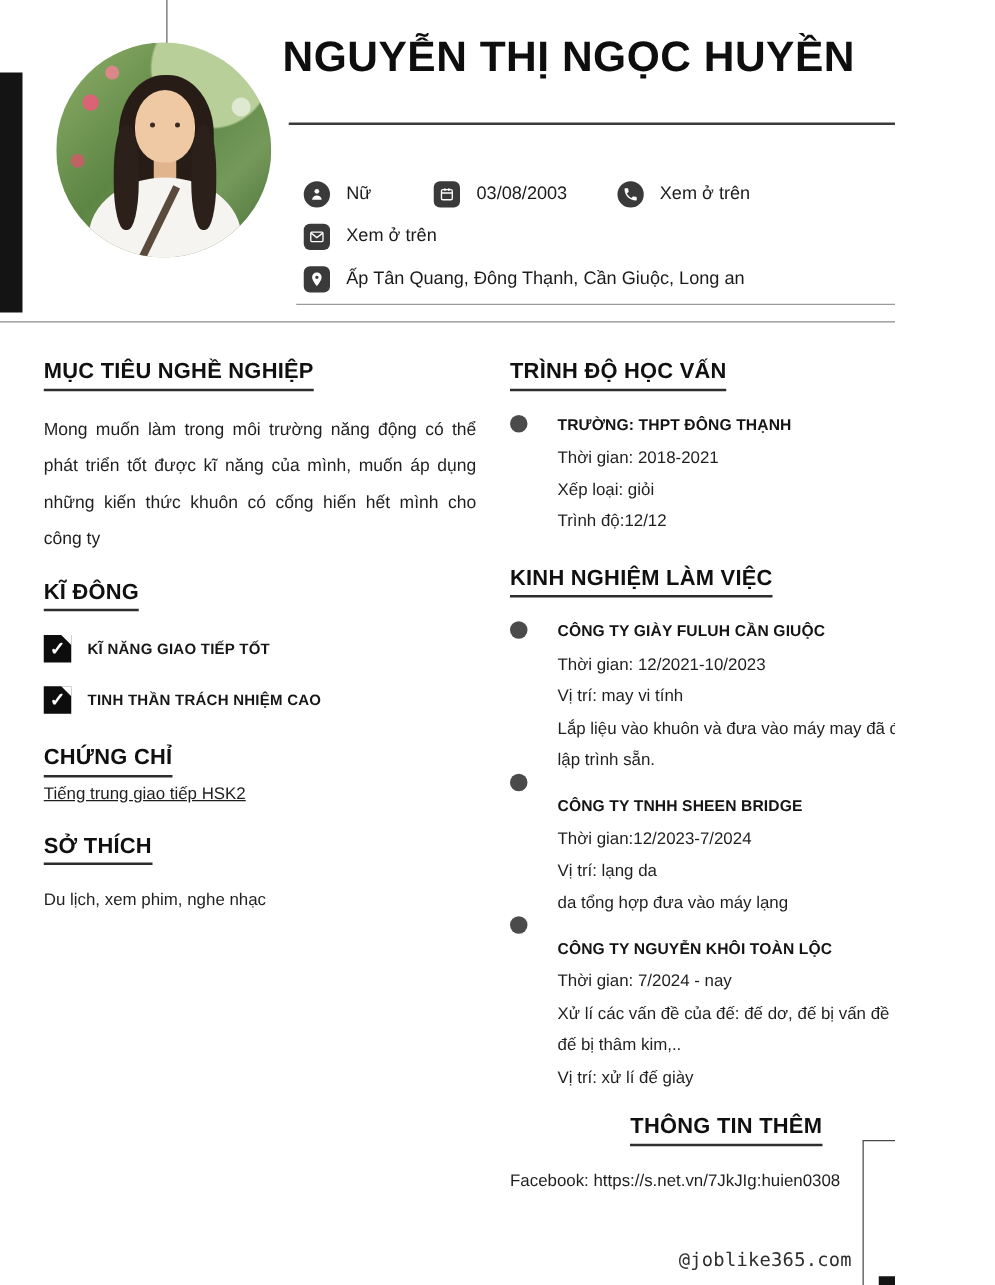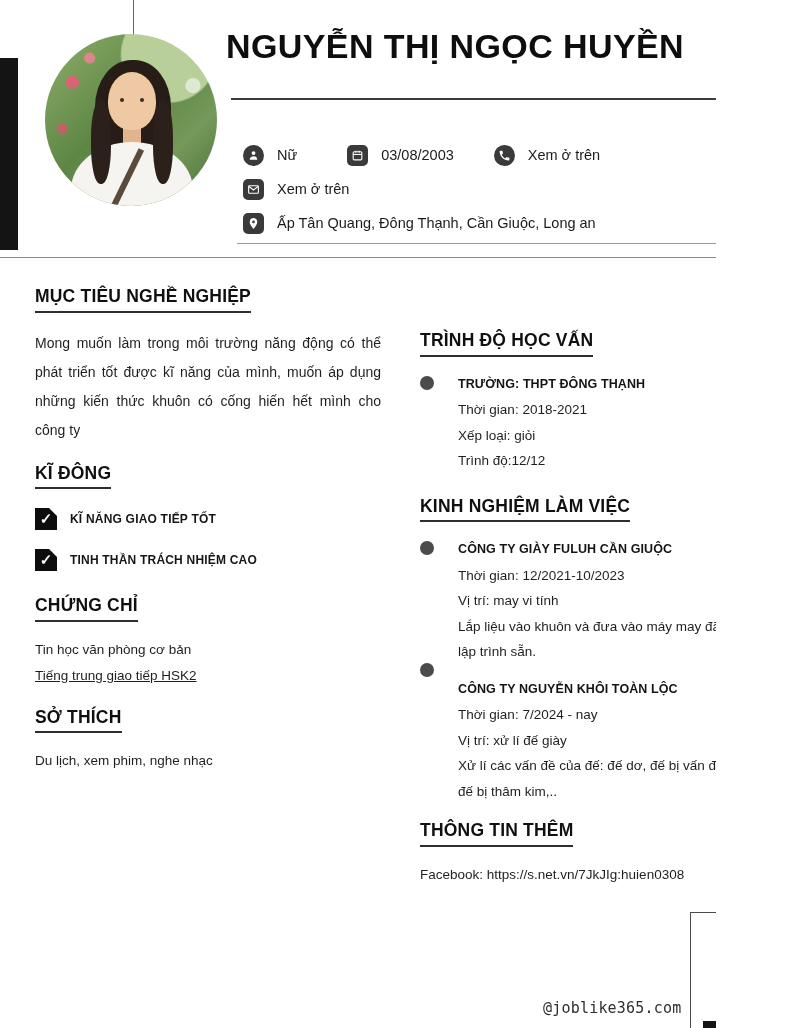--- a/index.html
+++ b/index.html
@@ -52,40 +52,40 @@
   .cicon  { width:21px; height:21px; background:#3a3a3a; border-radius:5px;
             display:flex; align-items:center; justify-content:center; flex:0 0 21px; }
   .cicon.round { border-radius:50%; }
   .cicon svg { width:13px; height:13px; }
 
   .contact-underline { position:absolute; left:237px; top:243px; width:559px; height:1px; background:#9a9a9a; }
   .page-divider      { position:absolute; left:0;     top:257px; width:772px; height:1px; background:#8a8a8a; }
 
   
   .col-left  { position:absolute; left:35px;  top:288px; width:346px; }
-  .col-right { position:absolute; left:420px; top:288px; width:346px;margin-top:44px; }
+  .col-right { position:absolute; left:408px; top:288px; width:346px; }
 
   .sec-head { line-height:1; }
   .sec-title { display:inline-block; font-size:17.5px; font-weight:700; color:#101010;
                letter-spacing:.2px; padding-bottom:5px; border-bottom:2px solid #2e2e2e; }
 
   .objective-body { margin-top:16px; font-size:14px; line-height:29px; text-align:justify; color:#1f1f1f; }
 
   .skill-row { display:flex; align-items:center; gap:13px; margin-top:19px; }
   .checkbox  { position:relative; width:22px; height:22px; background:#0d0d0d; flex:0 0 22px;
                display:flex; align-items:center; justify-content:center;
                color:#fff; font-size:15px; font-weight:700; }
   .checkbox::before { content:""; position:absolute; top:0; right:0; width:0; height:0;
                border-left:8px solid transparent; border-top:8px solid #ffffff; }
   .skill-label { font-size:12px; font-weight:700; letter-spacing:.2px; color:#161616; }
 
   .plain-line { margin-top:15px; font-size:13.5px; line-height:26px; color:#1f1f1f; }
 
   .m20 { margin-top:20px; } .m24 { margin-top:24px; } .m26 { margin-top:26px; }
-  .m18 { margin-top:18px; }
+  .m18 { margin-top:18px;text-align:center; }
 
   .entry { display:flex; gap:24px; margin-top:15px; }
   .entry .bullet { flex:0 0 14px; width:14px; height:14px; border-radius:50%;
                    background:#4b4b4b; margin-top:4px; }
   .entry.raised .bullet { margin-top:-14px; }
   .entry-content { font-size:13.5px; line-height:25.5px; color:#1f1f1f; }
   .entry-heading { font-size:12.5px; font-weight:700; color:#141414; letter-spacing:.1px; }
 
   .watermark { position:absolute; left:543px; top:999px;
                font-family:"DejaVu Sans Mono", monospace; font-size:15px;
@@ -188,21 +188,20 @@
       <span class="skill-label">KĨ NĂNG GIAO TIẾP TỐT</span>
     </div>
     <div class="skill-row">
       <span class="checkbox">✓</span>
       <span class="skill-label">TINH THẦN TRÁCH NHIỆM CAO</span>
     </div>
 
     <div class="sec-head m26">
       <span class="sec-title">CHỨNG CHỈ</span>
     </div>
-    <div class="plain-line">Tin học văn phòng cơ bản</div>
     <div class="plain-line" style="margin-top:0;text-decoration:underline;">Tiếng trung giao tiếp HSK2</div>
 
     <div class="sec-head m20">
       <span class="sec-title">SỞ THÍCH</span>
     </div>
     <div class="plain-line">Du lịch, xem phim, nghe nhạc</div>
 
   </div>
 
   <div class="col-right">
@@ -227,28 +226,37 @@
     <div class="entry">
       <span class="bullet"></span>
       <div class="entry-content">
         <div class="entry-heading">CÔNG TY GIÀY FULUH CẦN GIUỘC</div>
         <div class="entry-line">Thời gian: 12/2021-10/2023</div>
         <div class="entry-line">Vị trí: may vi tính</div>
         <div class="entry-line">Lắp liệu vào khuôn và đưa vào máy may đã được lập trình sẵn.</div>
       </div>
     </div>
 
+    <div class="entry raised" style="margin-top:12px;">
+      <span class="bullet"></span>
+      <div class="entry-content">
+        <div class="entry-heading">CÔNG TY TNHH SHEEN BRIDGE</div>
+        <div class="entry-line">Thời gian:12/2023-7/2024</div>
+        <div class="entry-line">Vị trí: lạng da</div>
+        <div class="entry-line">da tổng hợp đưa vào máy lạng</div>
+      </div>
+    </div>
 
     <div class="entry raised" style="margin-top:12px;">
       <span class="bullet"></span>
       <div class="entry-content">
         <div class="entry-heading">CÔNG TY NGUYỄN KHÔI TOÀN LỘC</div>
         <div class="entry-line">Thời gian: 7/2024 - nay</div>
+        <div class="entry-line">Xử lí các vấn đề của đế: đế dơ, đế bị vấn đề liệu, đế bị thâm kim,..</div>
         <div class="entry-line">Vị trí: xử lí đế giày</div>
-        <div class="entry-line">Xử lí các vấn đề của đế: đế dơ, đế bị vấn đề liệu, đế bị thâm kim,..</div>
       </div>
     </div>
 
     <div class="sec-head m18">
       <span class="sec-title">THÔNG TIN THÊM</span>
     </div>
     <div class="plain-line">Facebook: https://s.net.vn/7JkJIg:huien0308</div>
 
   </div>
 

